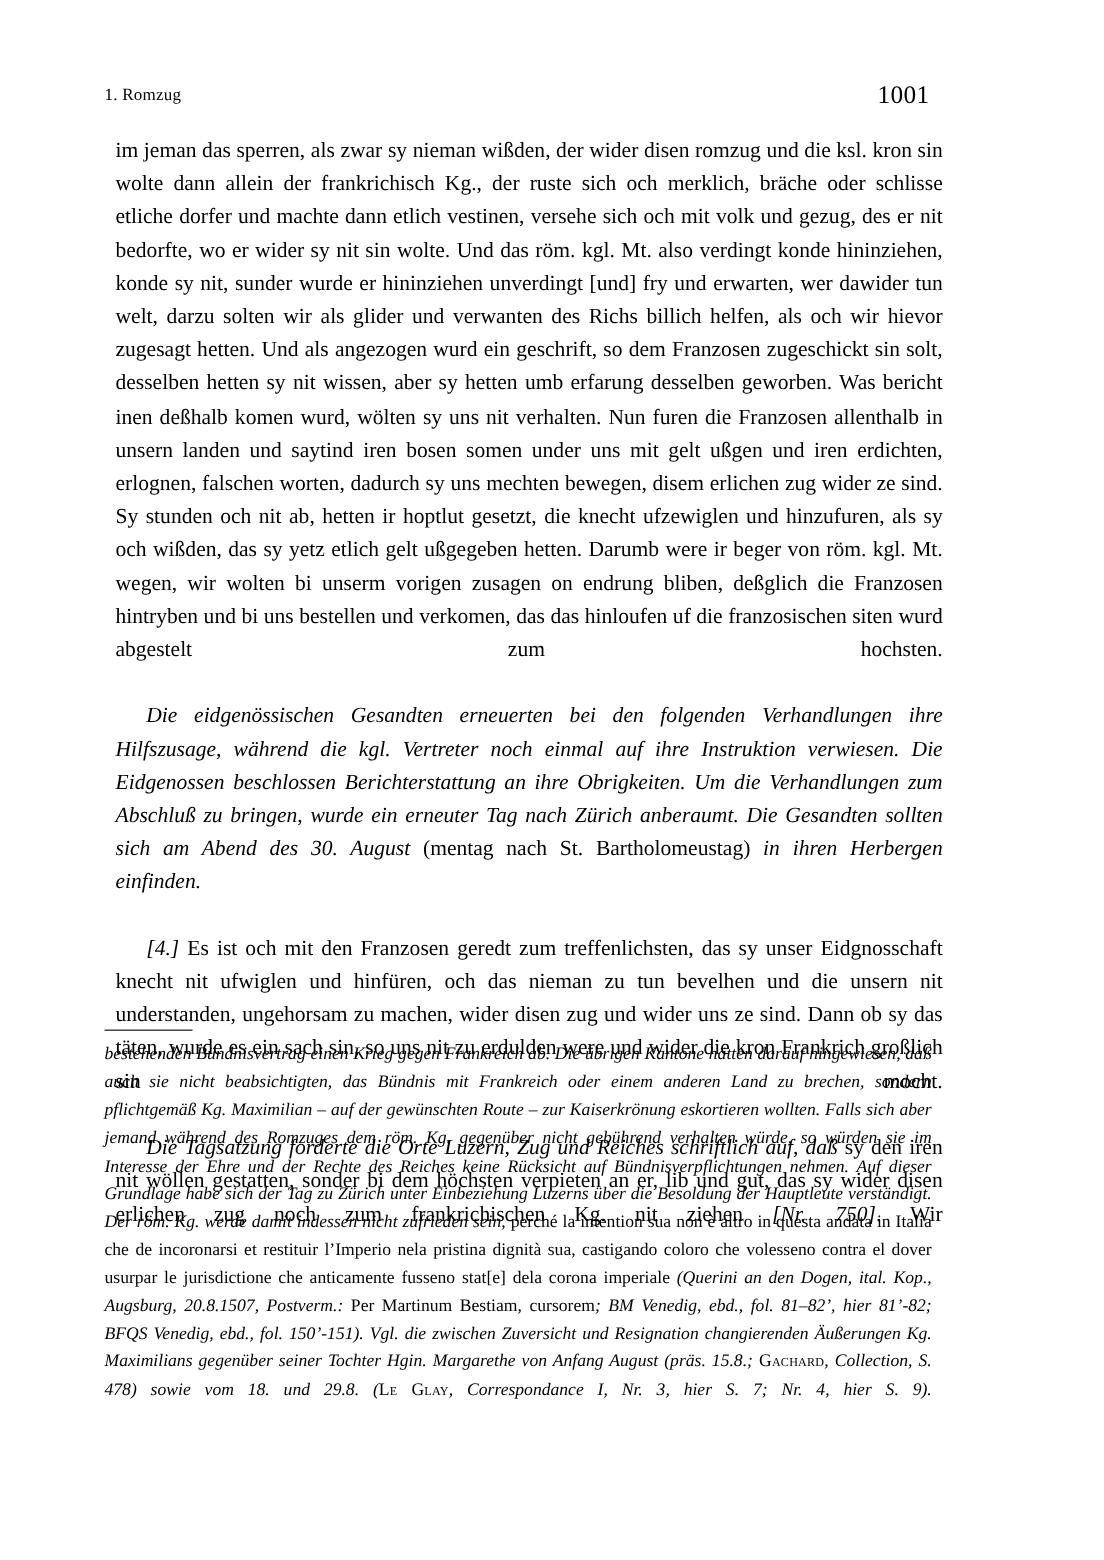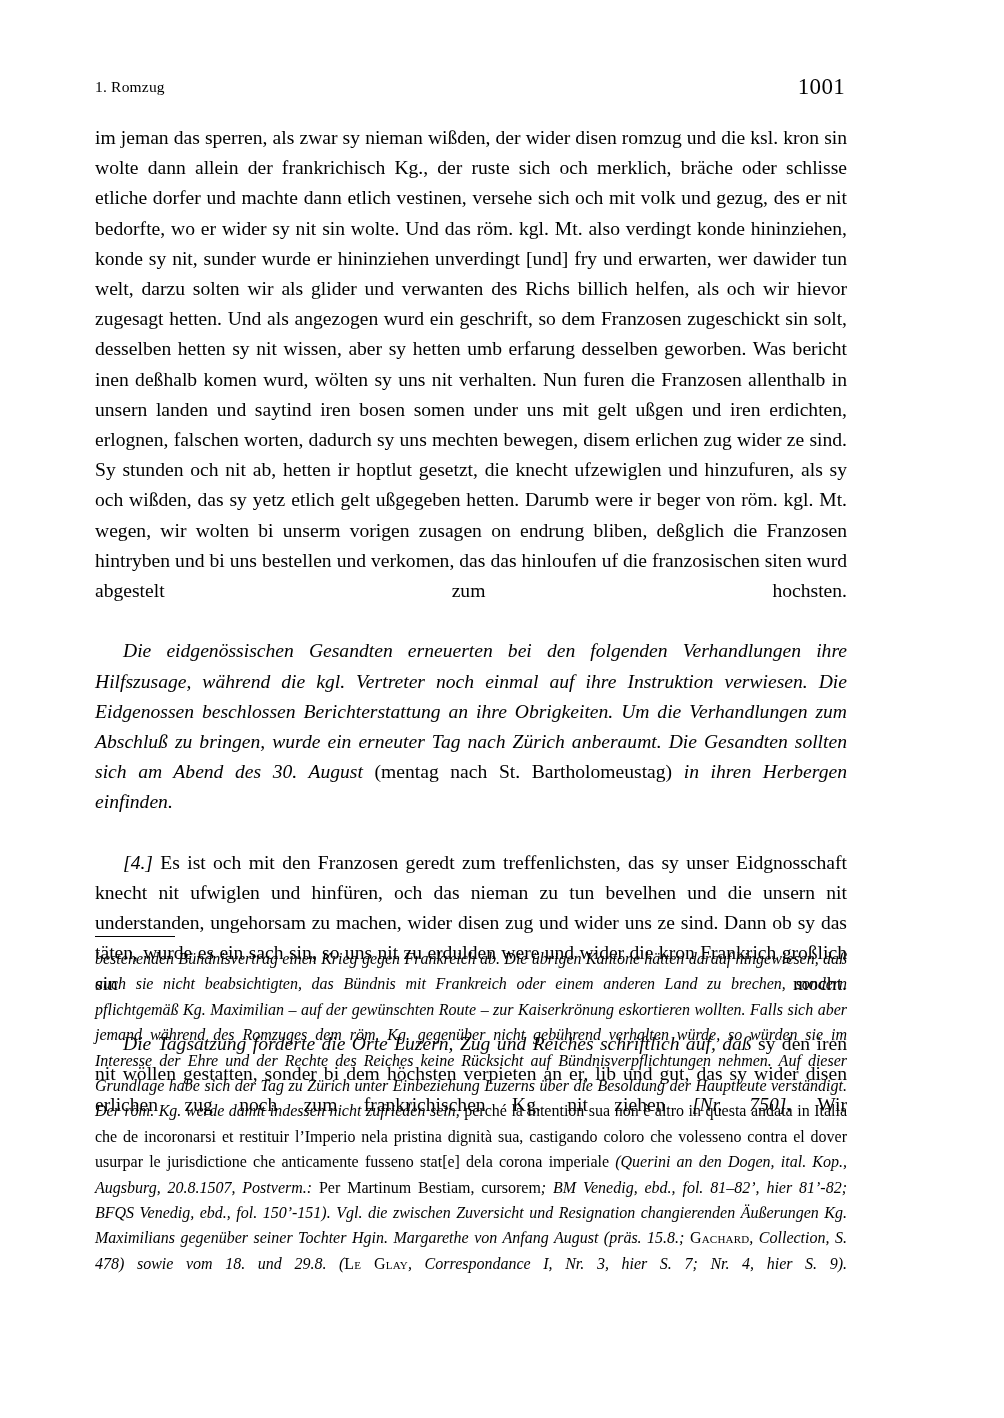--- a/index.html
+++ b/index.html
@@ -45,21 +45,21 @@
     position: absolute;
     right: 0;
     top: -4px;
     font-size: 23px;
     letter-spacing: 0.3px;
   }
 
   
   .textblock {
     position: absolute;
-    left: 95px;
+    left: 105px;
     top: 123px;
     width: 752px;
   }
 
   p.body {
     margin: 0;
     font-size: 19.6px;
     line-height: 30.2px;
     text-align: justify;
     text-justify: inter-word;

